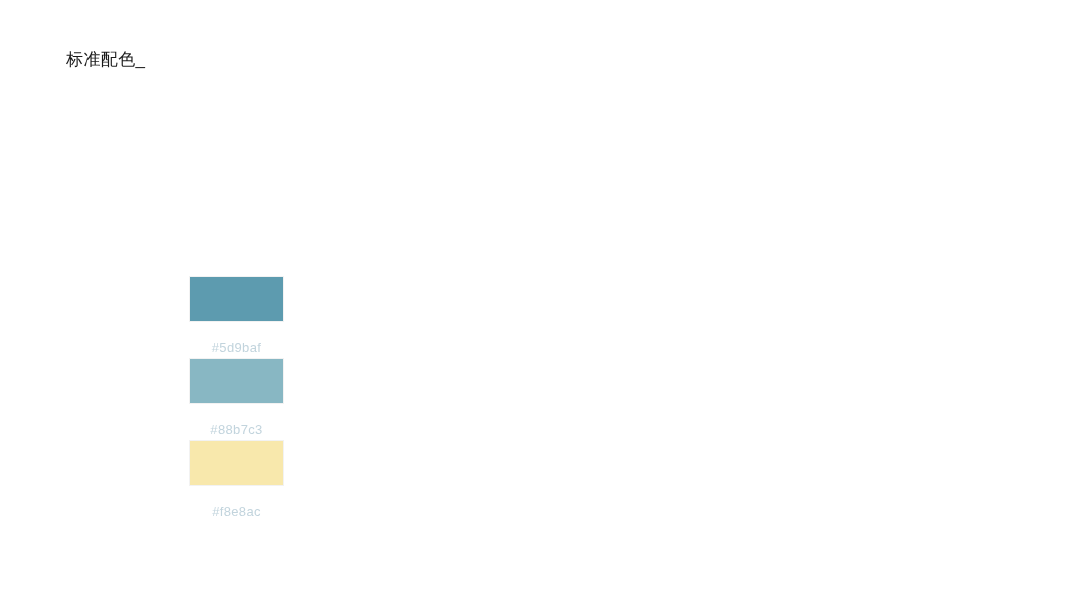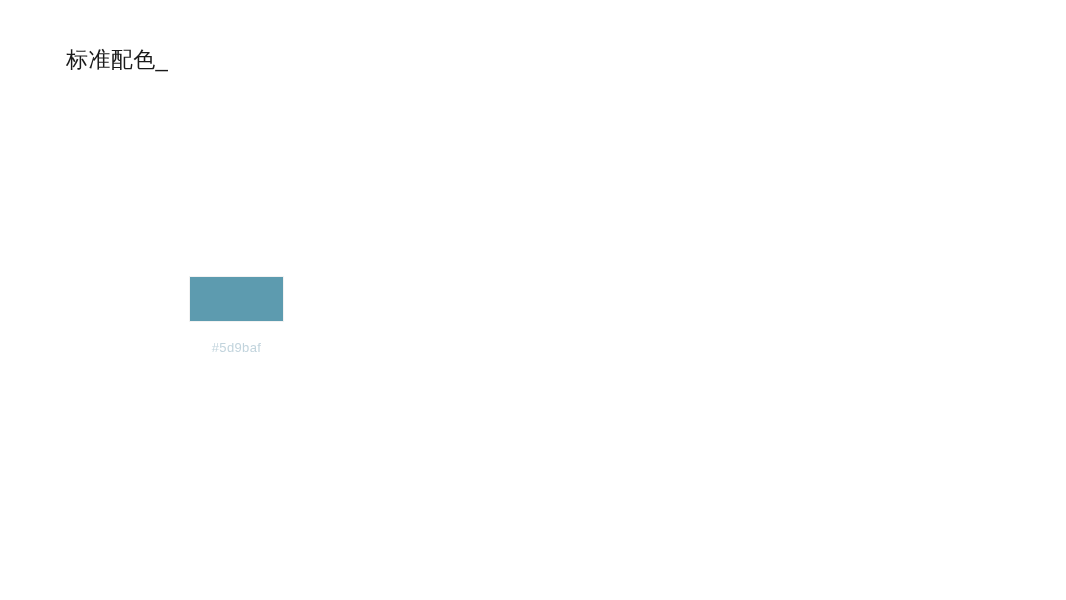--- a/index.html
+++ b/index.html
@@ -20,21 +20,21 @@
     position: absolute;
     inset: 0;
     background: #ffffff;
   }
 
   
   #page-title {
     position: absolute;
     left: 66px;
     top: 47px;
-    font-size: 22px;
+    font-size: 17px;
     line-height: 26px;
     letter-spacing: 0.4px;
     color: #1a1a1a;
     font-weight: 400;
     white-space: nowrap;
   }
 
   
   #palette {
     position: absolute;
@@ -79,19 +79,27 @@
 
   <div id="page-title">标准配色_</div>
 
   <div id="palette">
 
     <div class="swatch-item">
       <div class="swatch-chip" style="background-color: rgb(93, 155, 175); border-color: rgb(242, 242, 242);"></div>
       <div class="swatch-label" style="color: rgb(194, 212, 221);">#5d9baf</div>
     </div>
 
+    <div class="swatch-item">
+      <div class="swatch-chip" style="background-color: rgb(136, 183, 195); border-color: rgb(242, 242, 242);"></div>
+      <div class="swatch-label" style="color: rgb(194, 212, 221);">#88b7c3</div>
+    </div>
 
 
 
+    <div class="swatch-item">
+      <div class="swatch-chip" style="background-color: rgb(248, 232, 172); border-color: rgb(242, 242, 242);"></div>
+      <div class="swatch-label" style="color: rgb(194, 212, 221);">#f8e8ac</div>
+    </div>
 
 
   </div>
 </div>
 
 </body></html>

